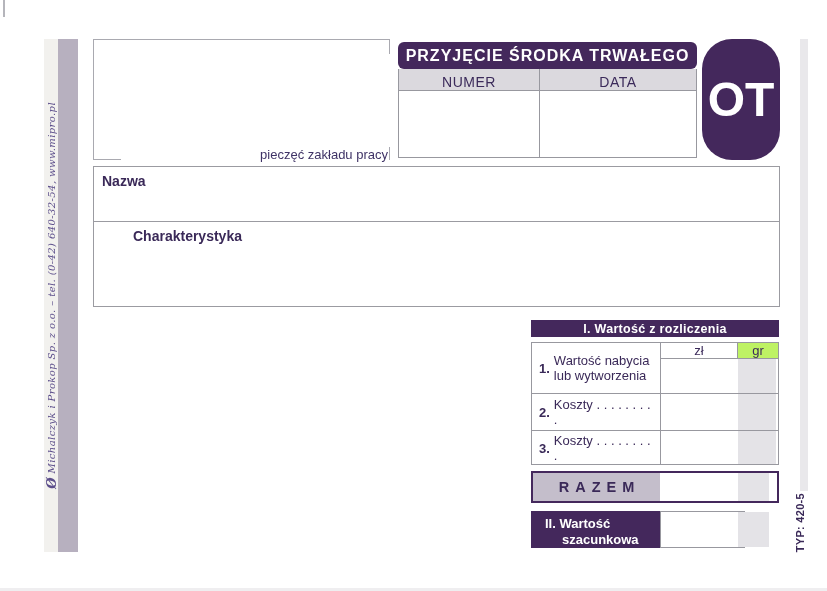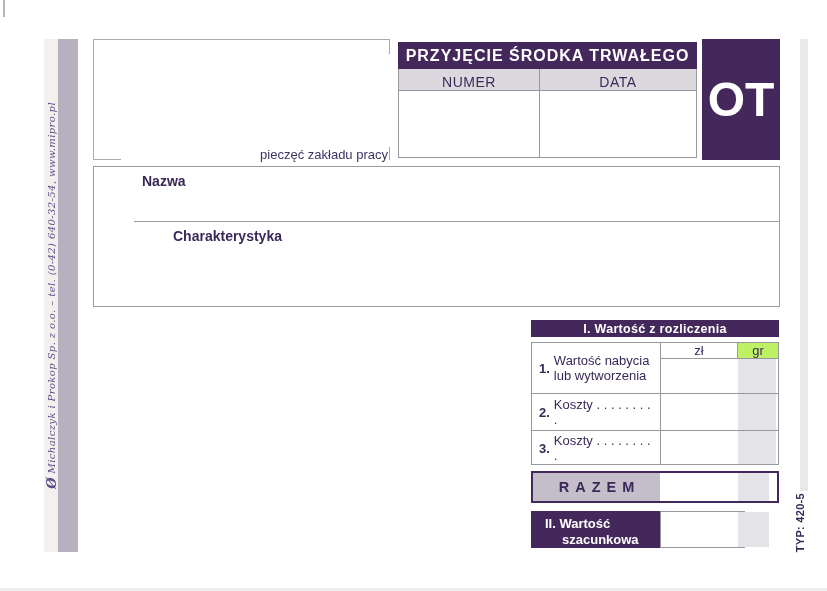--- a/index.html
+++ b/index.html
@@ -26,39 +26,39 @@
                border-top:1px solid #a9a9b0; border-left:1px solid #a9a9b0; }
   .stamp-bl { position:absolute; left:-1px; bottom:-1px; width:28px; height:1px; background:#a9a9b0; }
   .stamp-brv { position:absolute; right:0; bottom:-1px; width:1px; height:13px; background:#a9a9b0; }
   .stamp-trv { position:absolute; right:0; top:0; width:1px; height:14px; background:#a9a9b0; }
   .stamp-caption { position:absolute; right:2px; bottom:-4px; background:#ffffff;
                    padding-left:10px; font-size:13px; color:#3f3366; line-height:16px; }
 
   
   .header-table { left:398px; top:42px; width:299px; }
   .doc-title { height:27px; background:#44285c; color:#ffffff; font-weight:bold;
-               font-size:16px; letter-spacing:1px; display:flex; align-items:center; justify-content:center; }
+               font-size:16px; letter-spacing:1px; display:flex; align-items:center; justify-content:center;border-radius:6px; }
   .header-sub { display:flex; height:22px; background:#dbd9de;
                 border-left:1px solid #98989f; border-right:1px solid #98989f; border-bottom:1px solid #98989f; }
   .header-sub .hcell { display:flex; align-items:flex-end; justify-content:center;
                        font-size:14px; color:#3b2a5a; letter-spacing:0.5px; }
   .hcell-numer { width:141px; border-right:1px solid #98989f; }
   .hcell-data { flex:1; }
   .header-values { display:flex; height:67px; background:#ffffff;
                    border-left:1px solid #98989f; border-right:1px solid #98989f; border-bottom:1px solid #98989f; }
   .vcell-numer { width:141px; border-right:1px solid #98989f; }
   .vcell-data { flex:1; }
 
   
   .ot-box { left:702px; top:39px; width:78px; height:121px; background:#44285c;
             display:flex; align-items:center; justify-content:center;
-            color:#ffffff; font-weight:bold; font-size:48px; }
-
-  
-  .upper-fields { left:93px; top:166px; width:687px; height:141px; border:1px solid #9b9ba1;padding-left:40px; }
+            color:#ffffff; font-weight:bold; font-size:48px;border-radius:30px; }
+
+  
+  .upper-fields { left:93px; top:166px; width:687px; height:141px; border:1px solid #9b9ba1; }
   .field-label { font-weight:bold; font-size:14px; color:#3a2958; }
   .row-nazwa { height:55px; border-bottom:1px solid #9b9ba1; padding:5px 8px; }
   .row-chara { padding:5px 8px;margin-left:31px; }
   .left-fields { left:93px; top:307px; width:434px; height:244px; border:1px solid #9b9ba1; }
   .row-dostawca { height:120px; border-bottom:1px solid #9b9ba1; padding:5px 8px; }
   .row-nrdata { height:39px; border-bottom:1px solid #9b9ba1; padding:2px 8px; line-height:1.3; }
   .row-miejsce { height:82px; padding:5px 8px; }
 
   
   .val-title { left:531px; top:320px; width:248px; height:17px; background:#44285c;

